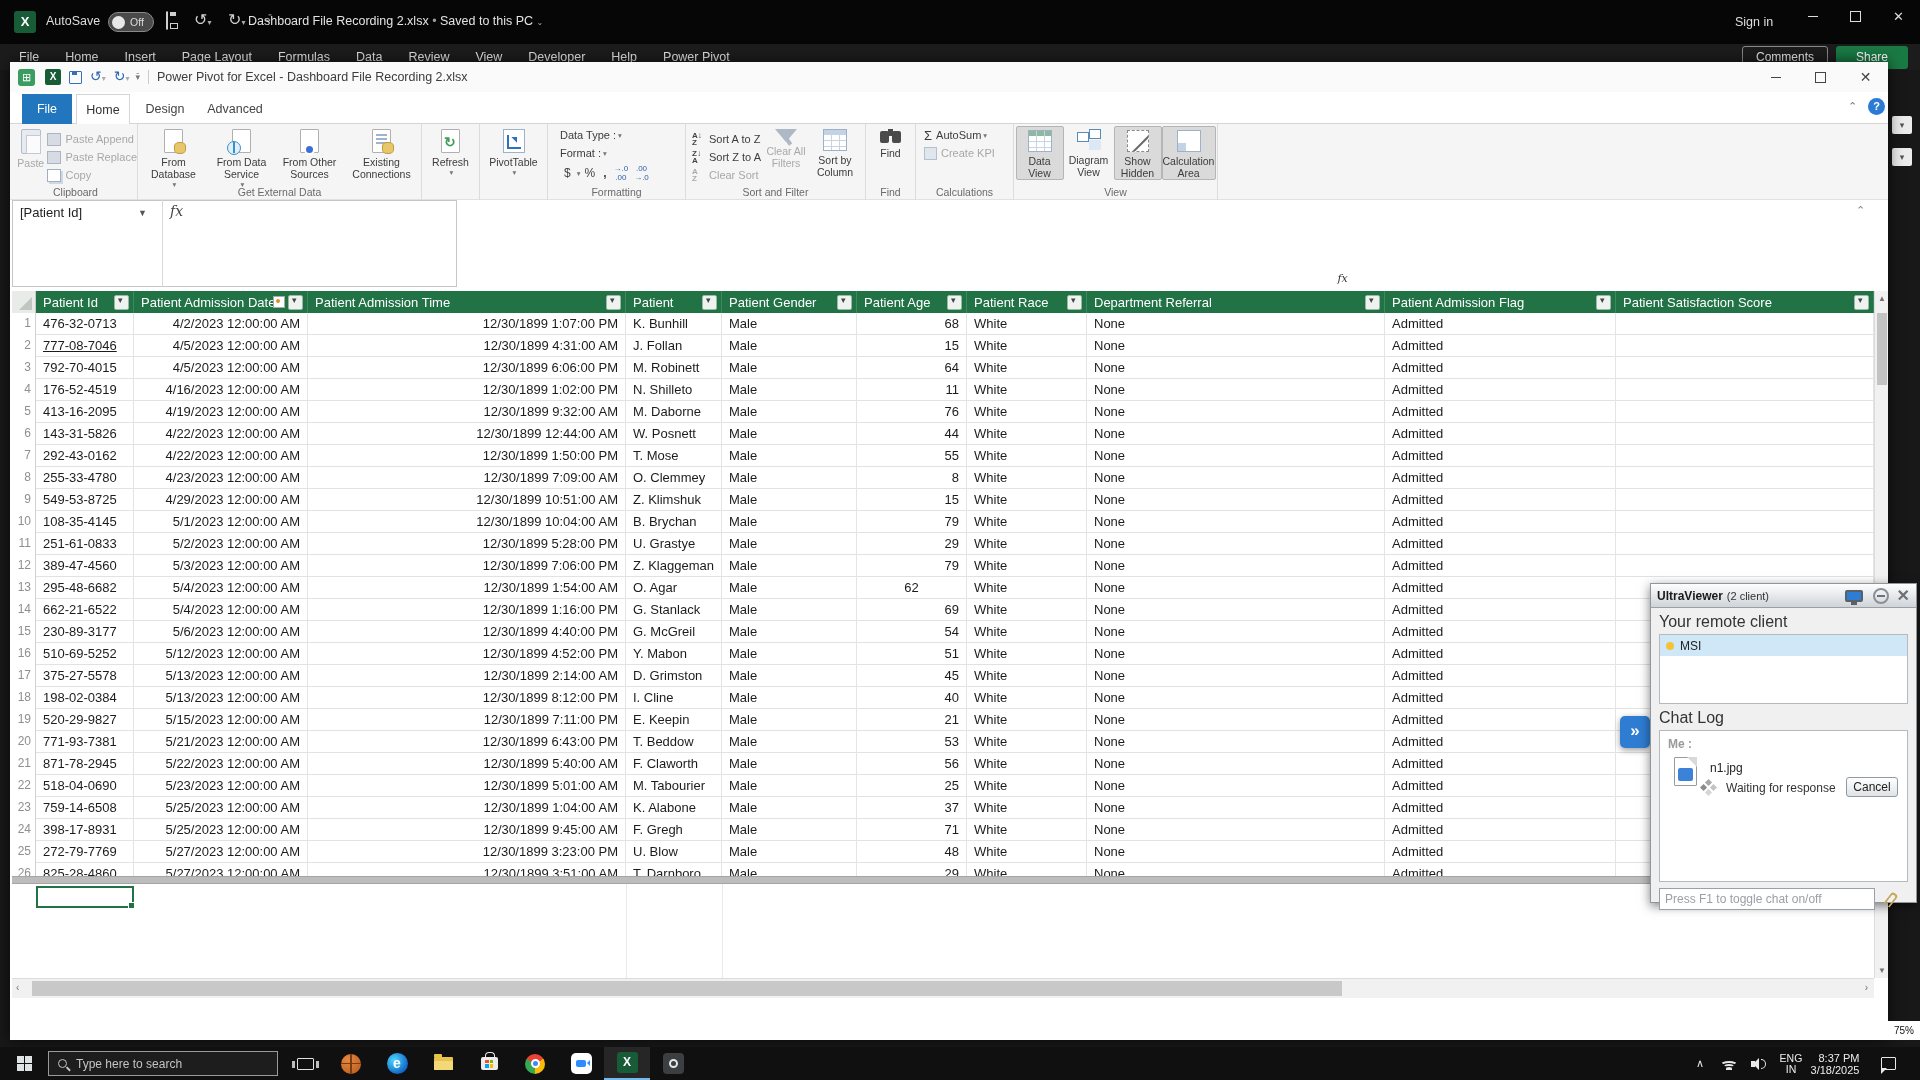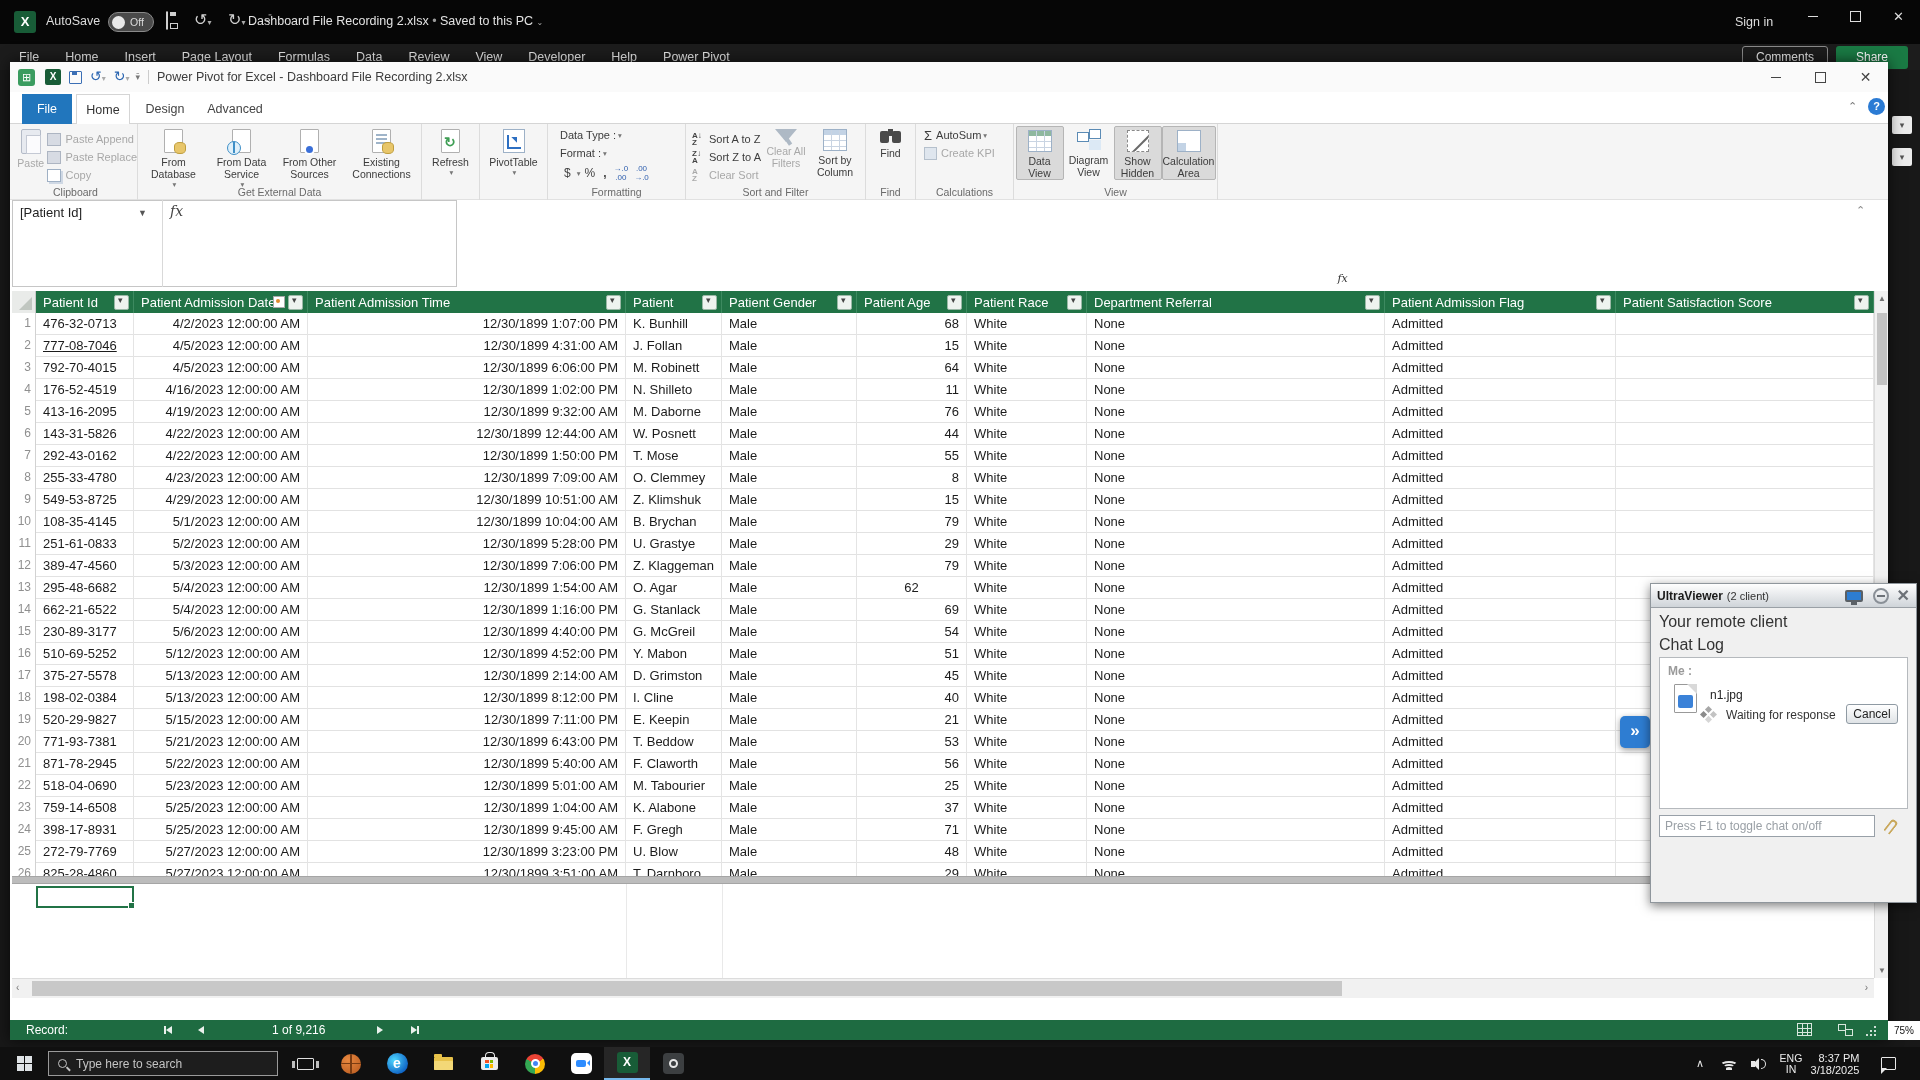--- a/index.html
+++ b/index.html
@@ -906,55 +906,40 @@
       <div id="vthumb"></div>
       <span class="varrow" style="bottom:3px">▼</span>
     </div>
     <div id="hscroll" class="abs">
       <span class="harrow" style="left:4px">‹</span>
       <div id="hthumb"></div>
       <span class="harrow" style="right:6px">›</span>
     </div>
 
 
-    <div id="statusbar" class="abs">
-      <span class="rec">Record:</span>
-      <span class="navg" style="margin-left:96px">
-          <span class="nbar"></span>
-          <span class="tri-l"></span>
-        </span>
-      <span class="navg" style="margin-left:26px">
-          <span class="tri-l"></span>
-        </span>
-      <span class="recval" style="margin-left:68px">1 of 9,216</span>
-      <span class="navg" style="margin-left:52px">
-          <span class="tri-r"></span>
-        </span>
-      <span class="navg" style="margin-left:28px">
-          <span class="tri-r"></span>
-          <span class="nbar"></span>
-        </span>
-      <span class="sb-ico grid" style="left:1787px"></span>
-      <span class="sb-ico diag" style="left:1828px"></span>
-      <span class="grip" style="left:1856px"></span>
-    </div>
   </div>
 
   <div id="zoombox" class="abs">75%</div>
 
   <div id="uv-expand" class="abs">»</div>
   <div id="uv" class="abs">
     <div id="uv-title">
       <span class="t">UltraViewer</span>
       <span class="c">(2 client)</span>
       <span class="uv-mon"></span>
       <span class="uv-min"></span>
       <span class="uv-close">✕</span>
     </div>
     <div class="uv-label">Your remote client</div>
+    <div id="uv-clients">
+      <div class="uv-client">
+        <span class="uv-dot"></span>
+        <span>MSI</span>
+      </div>
+    </div>
     <div class="uv-label">Chat Log</div>
     <div id="uv-chat">
       <div class="uv-me">Me :</div>
       <span class="uv-fileicon"></span>
       <span class="uv-filename">n1.jpg</span>
       <span class="uv-spin"></span>
       <span class="uv-wait">Waiting for response</span>
       <span class="uv-cancel">Cancel</span>
     </div>
     <div id="uv-inputrow">

